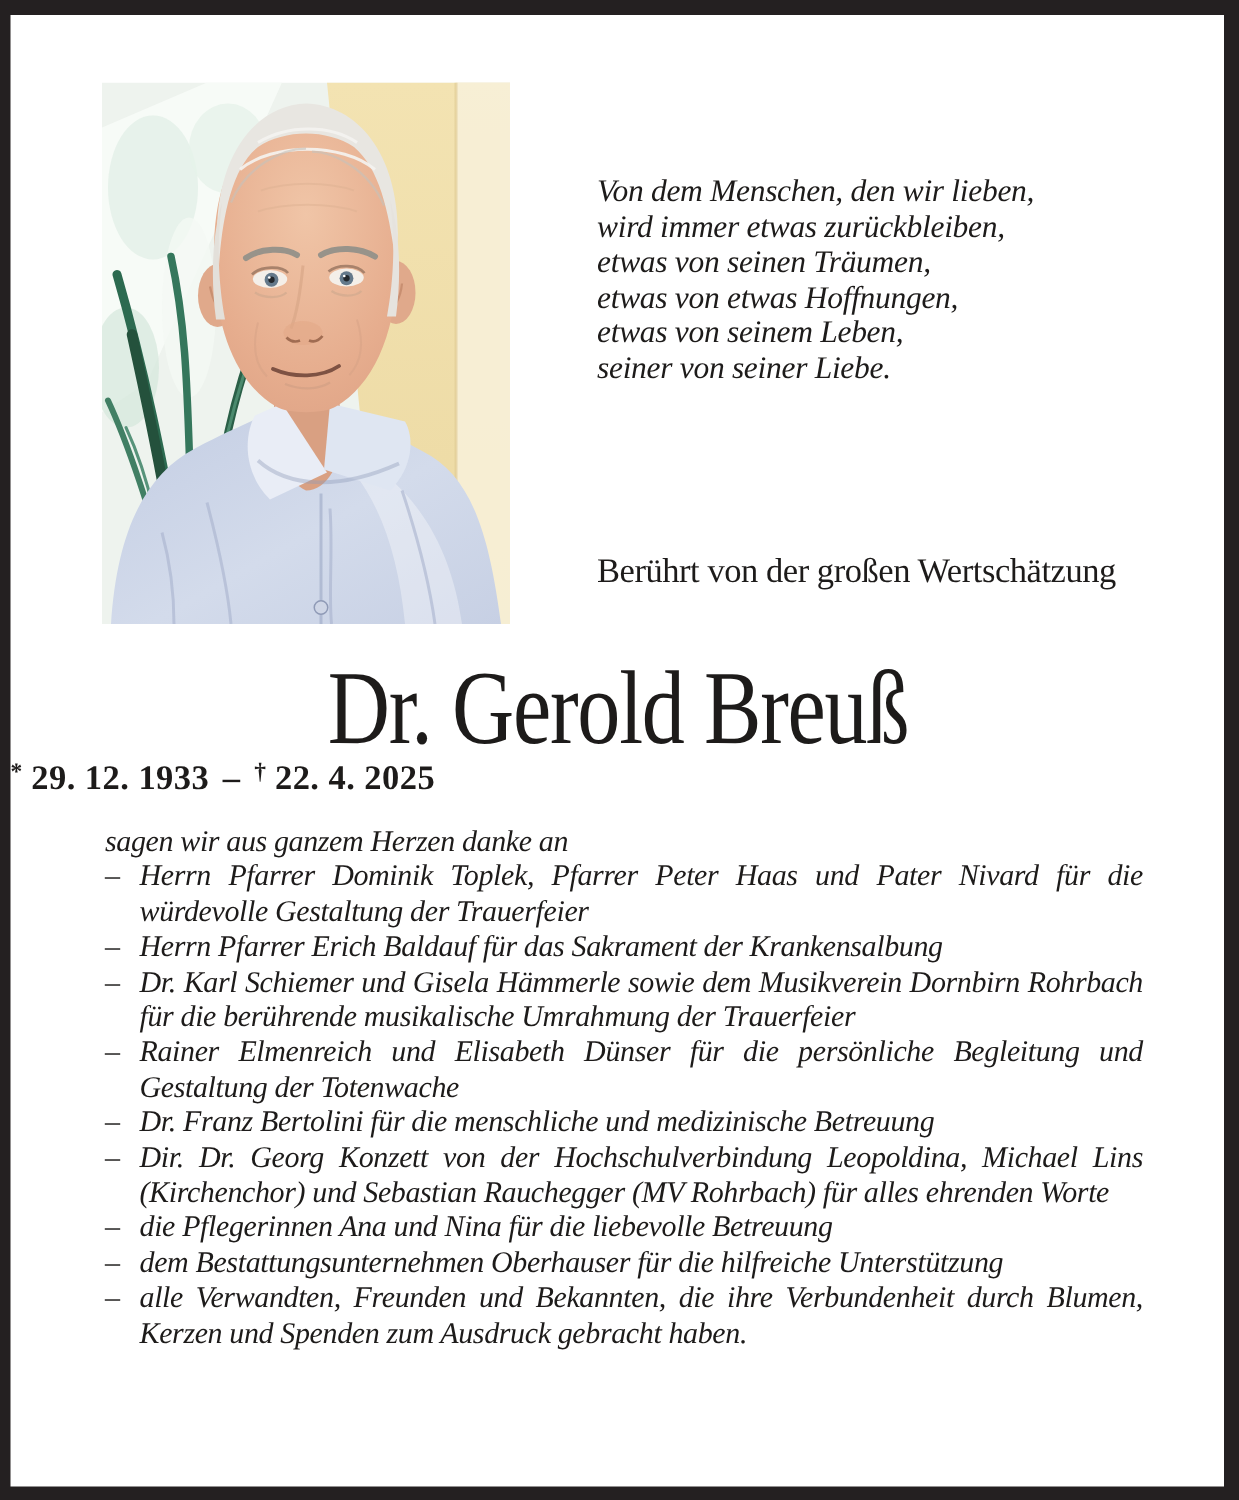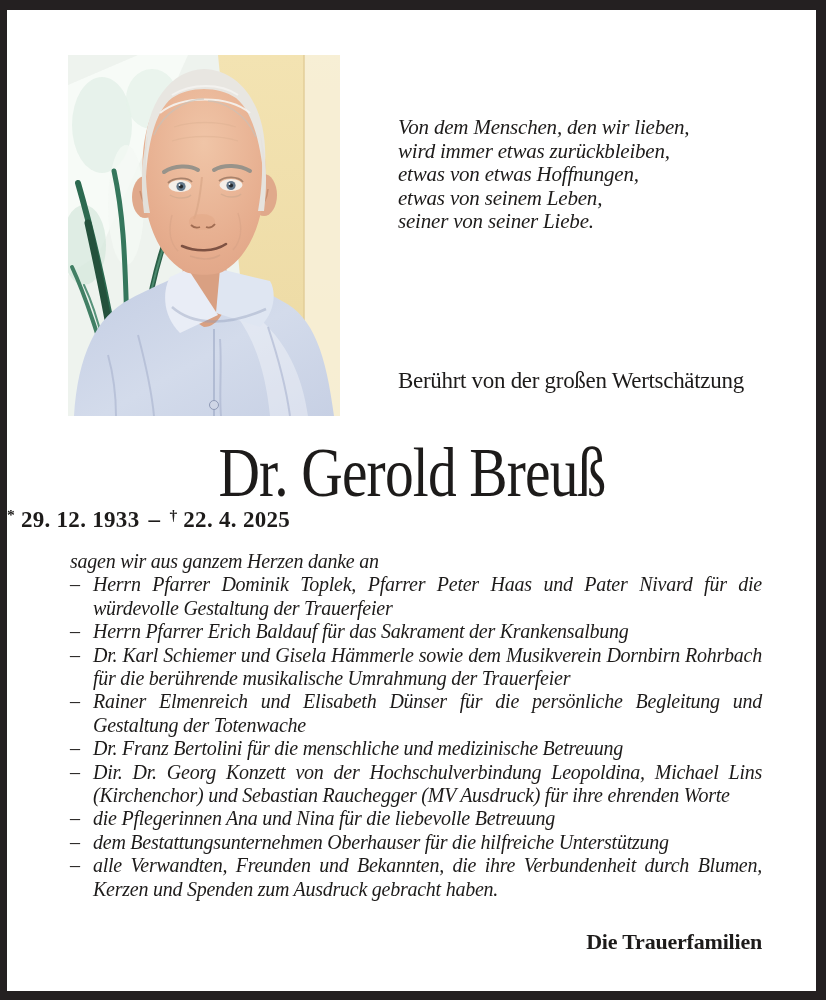--- a/index.html
+++ b/index.html
@@ -180,20 +180,21 @@
 
         <path d="M114,191 C128,197 146,197 158,189" fill="none" stroke="#7e5243" stroke-width="2.6" stroke-linecap="round"></path>
         <path d="M122,201 C132,205 144,205 152,200" fill="none" stroke="#cf9f83" stroke-width="1.5" opacity="0.6"></path>
       </g>
     </svg>
   </div>
 
   <div class="poem">
     <div>Von dem Menschen, den wir lieben,</div>
     <div>wird immer etwas zurückbleiben,</div>
+    <div>etwas von seinen Träumen,</div>
     <div>etwas von etwas Hoffnungen,</div>
     <div>etwas von seinem Leben,</div>
     <div>seiner von seiner Liebe.</div>
   </div>
 
   <div class="intro">
     <div>Berührt von der großen Wertschätzung</div>
   </div>
 
   <h1 class="title">
@@ -226,32 +227,31 @@
       <div class="item">
         <span class="dash">–</span>
         <span>Rainer Elmenreich und Elisabeth Dünser für die persönliche Begleitung und Gestaltung der Totenwache</span>
       </div>
       <div class="item">
         <span class="dash">–</span>
         <span>Dr. Franz Bertolini für die menschliche und medizinische Betreuung</span>
       </div>
       <div class="item">
         <span class="dash">–</span>
-        <span>Dir. Dr. Georg Konzett von der Hochschulverbindung Leopoldina, Michael Lins (Kirchenchor) und Sebastian Rauchegger (MV Ausdruck) für ihre ehrenden Worte</span>
+        <span>Dir. Dr. Georg Konzett von der Hochschulverbindung Leopoldina, Michael Lins (Kirchenchor) und Sebastian Rauchegger (MV Rohrbach) für alles ehrenden Worte</span>
       </div>
       <div class="item">
         <span class="dash">–</span>
         <span>die Pflegerinnen Ana und Nina für die liebevolle Betreuung</span>
       </div>
       <div class="item">
         <span class="dash">–</span>
         <span>dem Bestattungsunternehmen Oberhauser für die hilfreiche Unterstützung</span>
       </div>
       <div class="item">
         <span class="dash">–</span>
         <span>alle Verwandten, Freunden und Bekannten, die ihre Verbundenheit durch Blumen, Kerzen und Spenden zum Ausdruck gebracht haben.</span>
       </div>
     </div>
   </div>
 
-  <div class="closing">Die Trauerfamilien</div>
 
 </div>
 
 </body></html>

